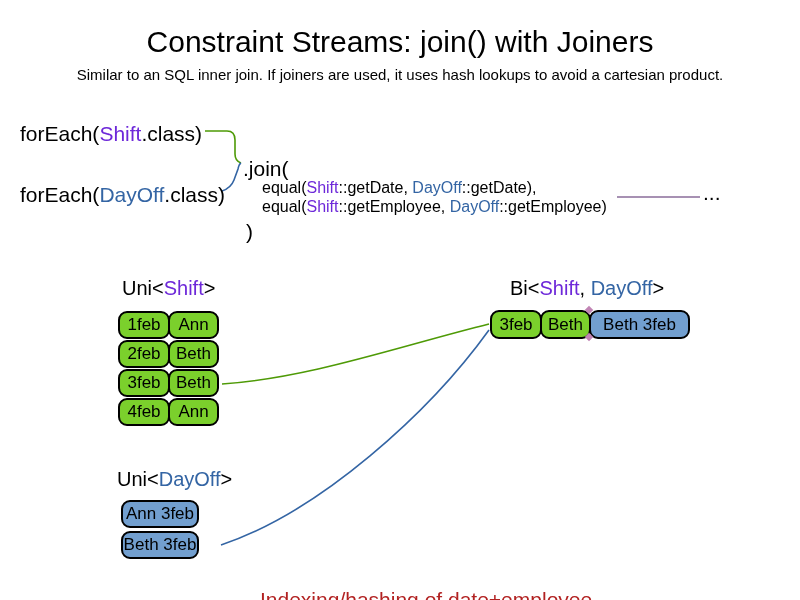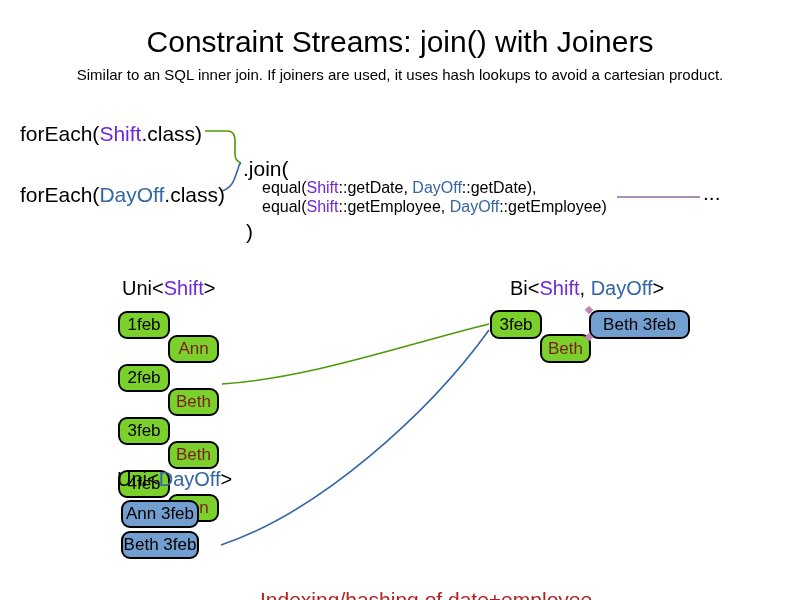--- a/index.html
+++ b/index.html
@@ -8,21 +8,21 @@
     font-family:"Liberation Sans",sans-serif;color:#000;
   }
   .abs{position:absolute;white-space:pre;}
   .center{left:0;width:800px;text-align:center;}
   .title{top:25px;font-size:30px;line-height:34px;}
   .subtitle{top:66px;font-size:15px;line-height:18px;}
   .code-big{font-size:21px;line-height:25px;}
   .code-small{font-size:16px;line-height:19px;}
   .green-t{color:#6d28d9;}
   .blue-t{color:#3465a4;}
-  .orange-t{color:#7f1d1d;margin-top:24px;}
+  .orange-t{color:#000000;}
   .note{font-size:21px;line-height:28px;color:#b22222;}
   .label{font-size:20px;line-height:23px;}
   .overlay{position:absolute;left:0;top:0;z-index:1;pointer-events:none;}
   .z2{z-index:2;}
   .row{display:flex;}
   .cell{
     box-sizing:border-box;height:28px;border:2px solid #000;border-radius:9px;
     display:flex;align-items:center;justify-content:center;
     font-size:17px;background:#7bd02c;
   }

